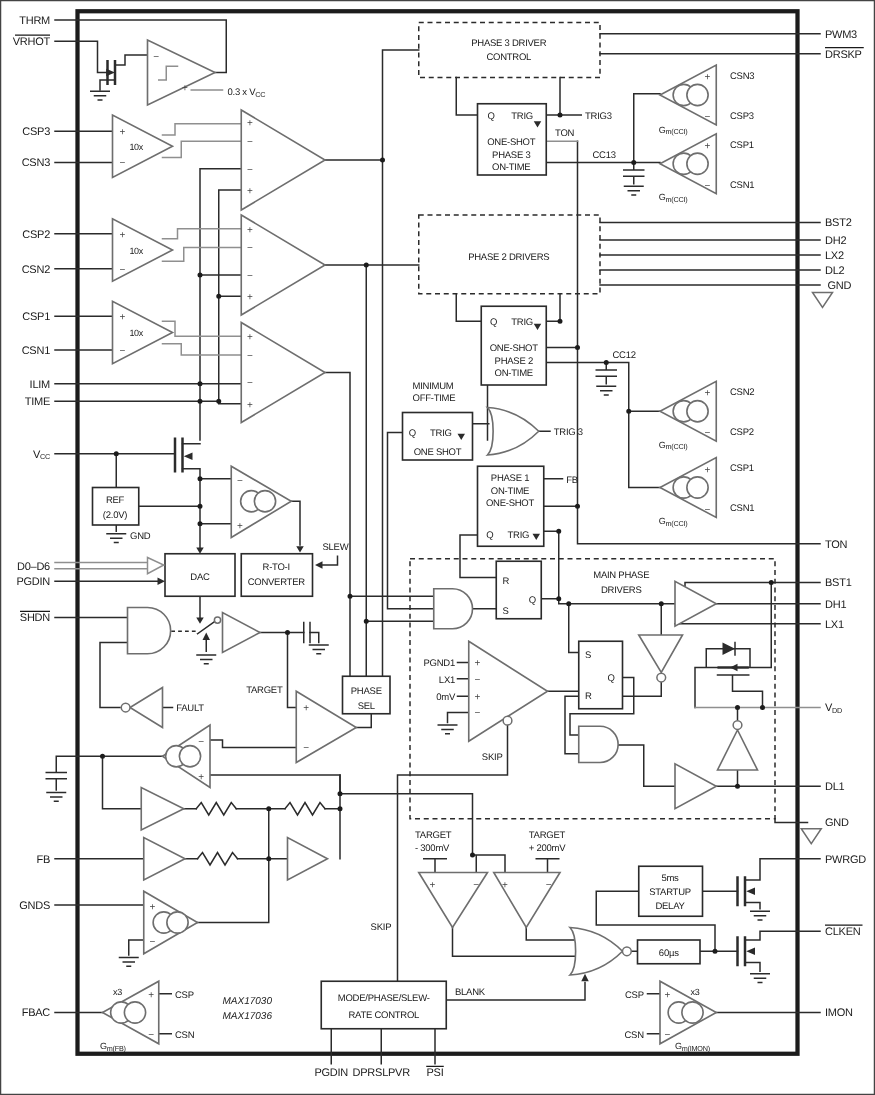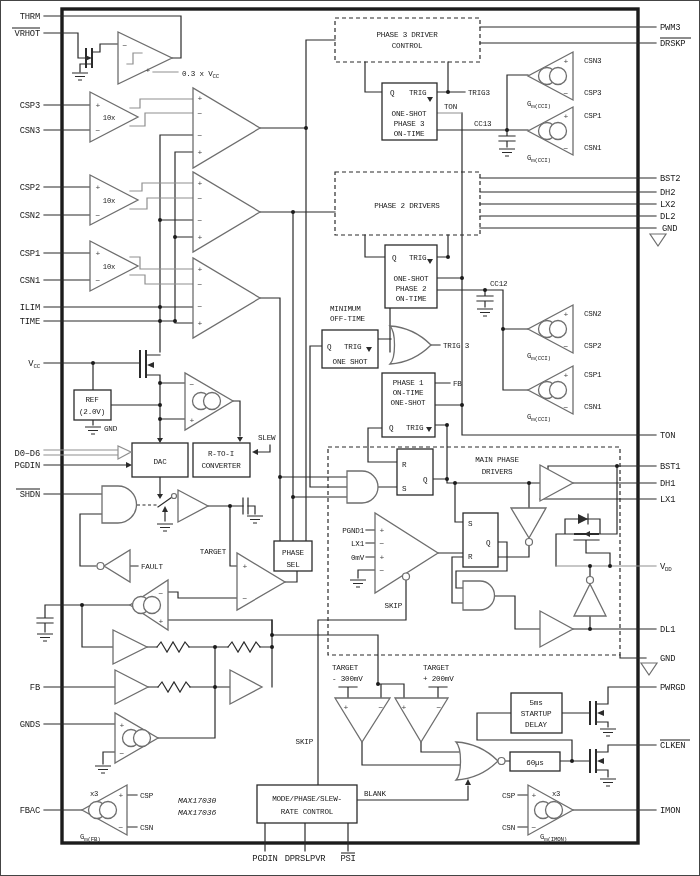--- a/index.html
+++ b/index.html
@@ -1,16 +1,16 @@
 <!DOCTYPE html>
 <html><head>
 <meta charset="utf-8">
 <style>
   html,body{margin:0;padding:0;background:#fff;}
-  .page{width:700px;height:876px;position:relative;font-family:Liberation Mono, monospace;}
+  .page{width:700px;height:876px;position:relative;font-family:Liberation Sans, sans-serif;}
   svg{display:block;}
   .w{stroke:#2b2b2b;stroke-width:1.2;fill:none;stroke-linecap:square;}
   .wd{stroke:#2b2b2b;stroke-width:1.2;fill:none;stroke-dasharray:3,2.5;}
   .wg{stroke:#8f8f8f;stroke-width:1.2;fill:none;stroke-linecap:square;}
   .bx{fill:#fff;stroke:#2b2b2b;stroke-width:1.3;}
   .bxd{fill:none;stroke:#2b2b2b;stroke-width:1.2;stroke-dasharray:4,3;}
   .sh{fill:#fff;stroke:#6e6e6e;stroke-width:1.3;}
   .thk{stroke:#2b2b2b;stroke-width:2;fill:none;}
   .dot{fill:#1c1c1c;stroke:none;}
   .bub{fill:#fff;stroke:#6e6e6e;stroke-width:1.2;}

